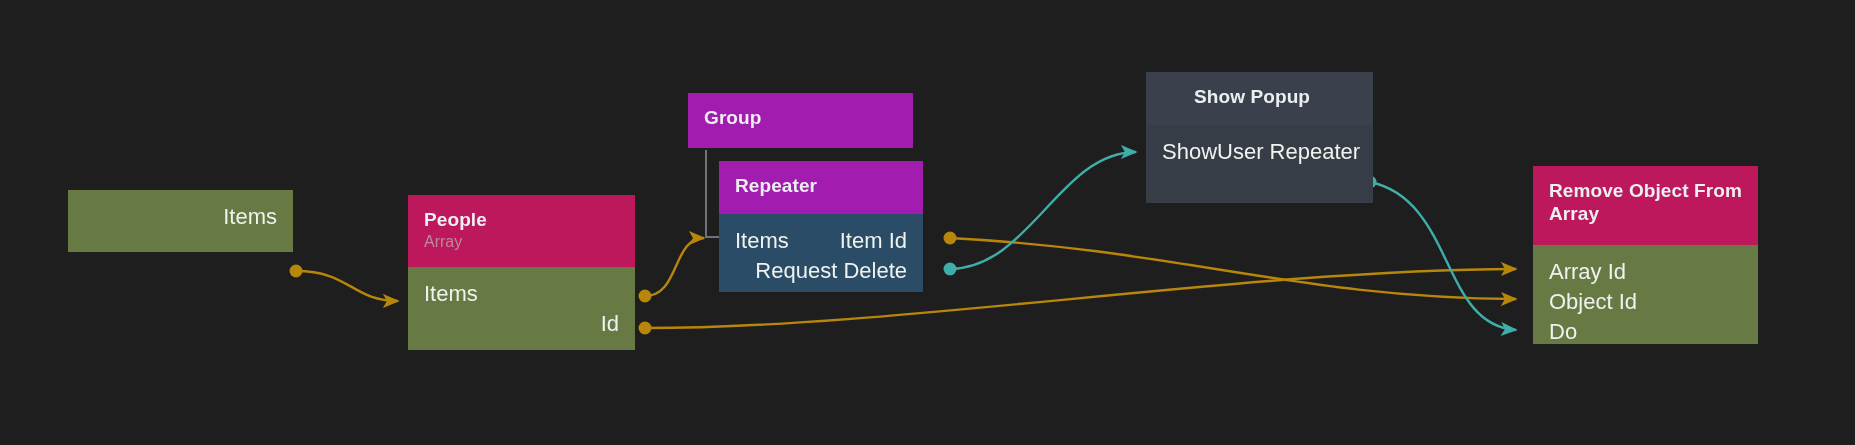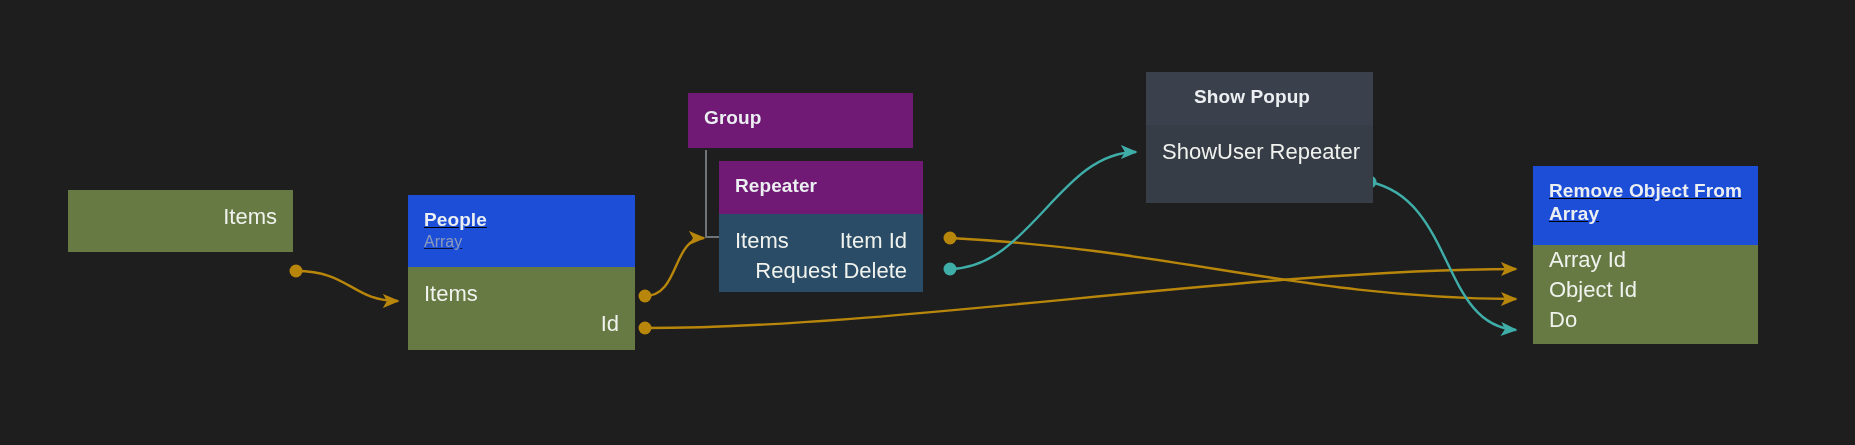--- a/index.html
+++ b/index.html
@@ -66,24 +66,24 @@
   .port-label {
     color: #f0f2ee;
     font-size: 22px;
     line-height: 1;
     white-space: nowrap;
   }
   .port-label.in  { margin-left: 16px; }
   .port-label.out { margin-left: auto; margin-right: 16px; }
 
   
-  .node.green .node-header { background: #1d4ed8; text-decoration: underline; }
+  .node.green .node-header { background: #be185d; }
   .node.green .node-body   { background: #677a43; }
   
-  .node.blue .node-header  { background: #701a75; }
+  .node.blue .node-header  { background: #a21caf; }
   .node.blue .node-body    { background: #2a4c66; }
   
   .node.slate .node-header { background: #3b414c; padding-left: 48px; }
   .node.slate .node-body   { background: #373d47; }
 
   .group-line {
     position: absolute;
     border-left: 2px solid #6f7479;
     border-bottom: 2px solid #6f7479;
     box-sizing: border-box;
@@ -173,21 +173,21 @@
           <div class="port-row">
             <span class="port-label in">Show</span>
             <span class="port-label out">User Repeater</span>
           </div>
         </div>
       </div>
       <div class="node green" style="left: 1533px; top: 166px; width: 225px;">
         <div class="node-header" style="height: 79px;">
           <div class="node-title">Remove Object From Array</div>
         </div>
-        <div class="node-body" style="height: 99px; ">
+        <div class="node-body" style="height: 99px; padding-top: 12px;">
           <div class="port-row">
             <span class="port-label in">Array Id</span>
           </div>
           <div class="port-row">
             <span class="port-label in">Object Id</span>
           </div>
           <div class="port-row">
             <span class="port-label in">Do</span>
           </div>
         </div>

